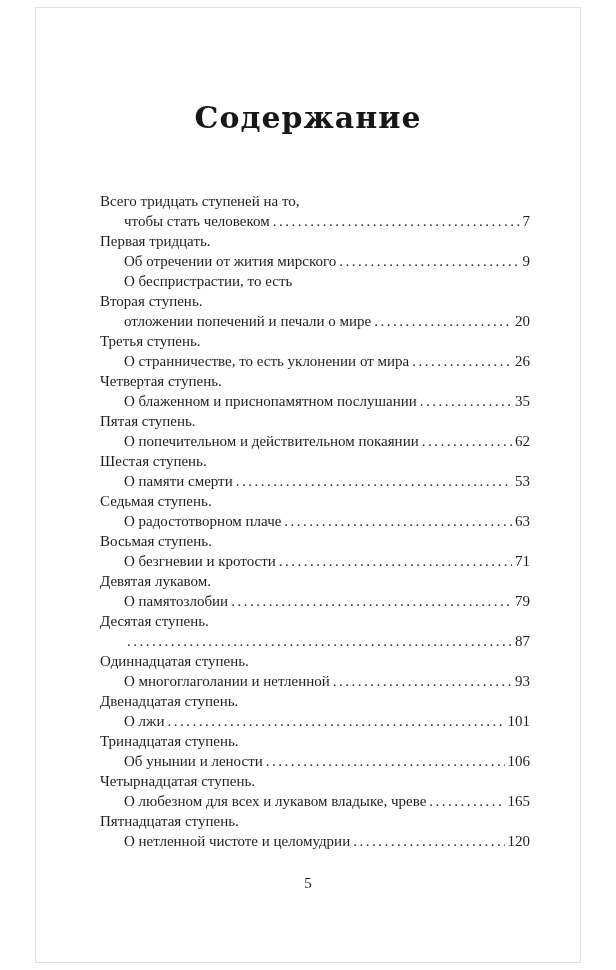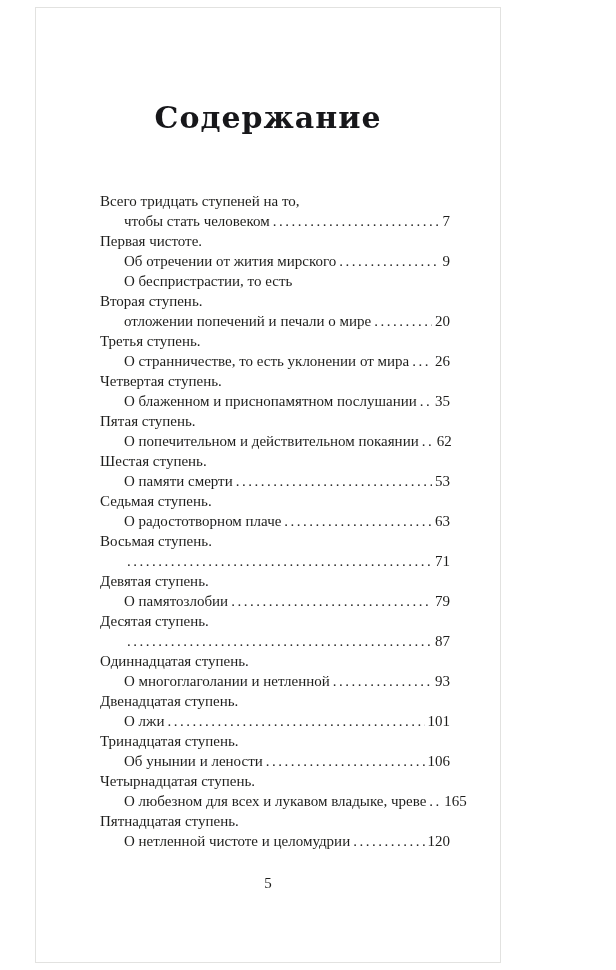--- a/index.html
+++ b/index.html
@@ -9,21 +9,21 @@
     height: 970px;
     position: relative;
     font-family: "Liberation Serif", serif;
     color: #1e1e1c;
     overflow: hidden;
   }
   .sheet {
     position: absolute;
     left: 35px;
     top: 7px;
-    width: 466px;
+    width: 546px;
     height: 956px;
     background: #ffffff;
     border: 1px solid #e2e2e0;
   }
   .title {
     margin-top: 92px;
     text-align: center;
     font-family: "DejaVu Serif", serif;
     font-weight: 700;
     font-size: 30px;
@@ -75,21 +75,21 @@
   <div class="toc">
       <div class="toc-line">
         <span class="toc-text">Всего тридцать ступеней на то,</span>
       </div>
       <div class="toc-line indent">
         <span class="toc-text">чтобы стать человеком</span>
         <span class="dots"></span>
         <span class="toc-page">7</span>
       </div>
       <div class="toc-line">
-        <span class="toc-text">Первая чистоте.</span>
+        <span class="toc-text">Первая тридцать.</span>
       </div>
       <div class="toc-line indent">
         <span class="toc-text">Об отречении от жития мирского</span>
         <span class="dots"></span>
         <span class="toc-page">9</span>
       </div>
       <div class="toc-line indent">
         <span class="toc-text">О беспристрастии, то есть</span>
       </div>
       <div class="toc-line">
@@ -137,25 +137,26 @@
       </div>
       <div class="toc-line indent">
         <span class="toc-text">О радостотворном плаче</span>
         <span class="dots"></span>
         <span class="toc-page">63</span>
       </div>
       <div class="toc-line">
         <span class="toc-text">Восьмая ступень.</span>
       </div>
       <div class="toc-line indent">
+        <span class="toc-text">О безгневии и кротости</span>
         <span class="dots"></span>
         <span class="toc-page">71</span>
       </div>
       <div class="toc-line">
-        <span class="toc-text">Девятая ступень.</span>
+        <span class="toc-text">Девятая лукавом.</span>
       </div>
       <div class="toc-line indent">
         <span class="toc-text">О памятозлобии</span>
         <span class="dots"></span>
         <span class="toc-page">79</span>
       </div>
       <div class="toc-line">
         <span class="toc-text">Десятая ступень.</span>
       </div>
       <div class="toc-line indent">

